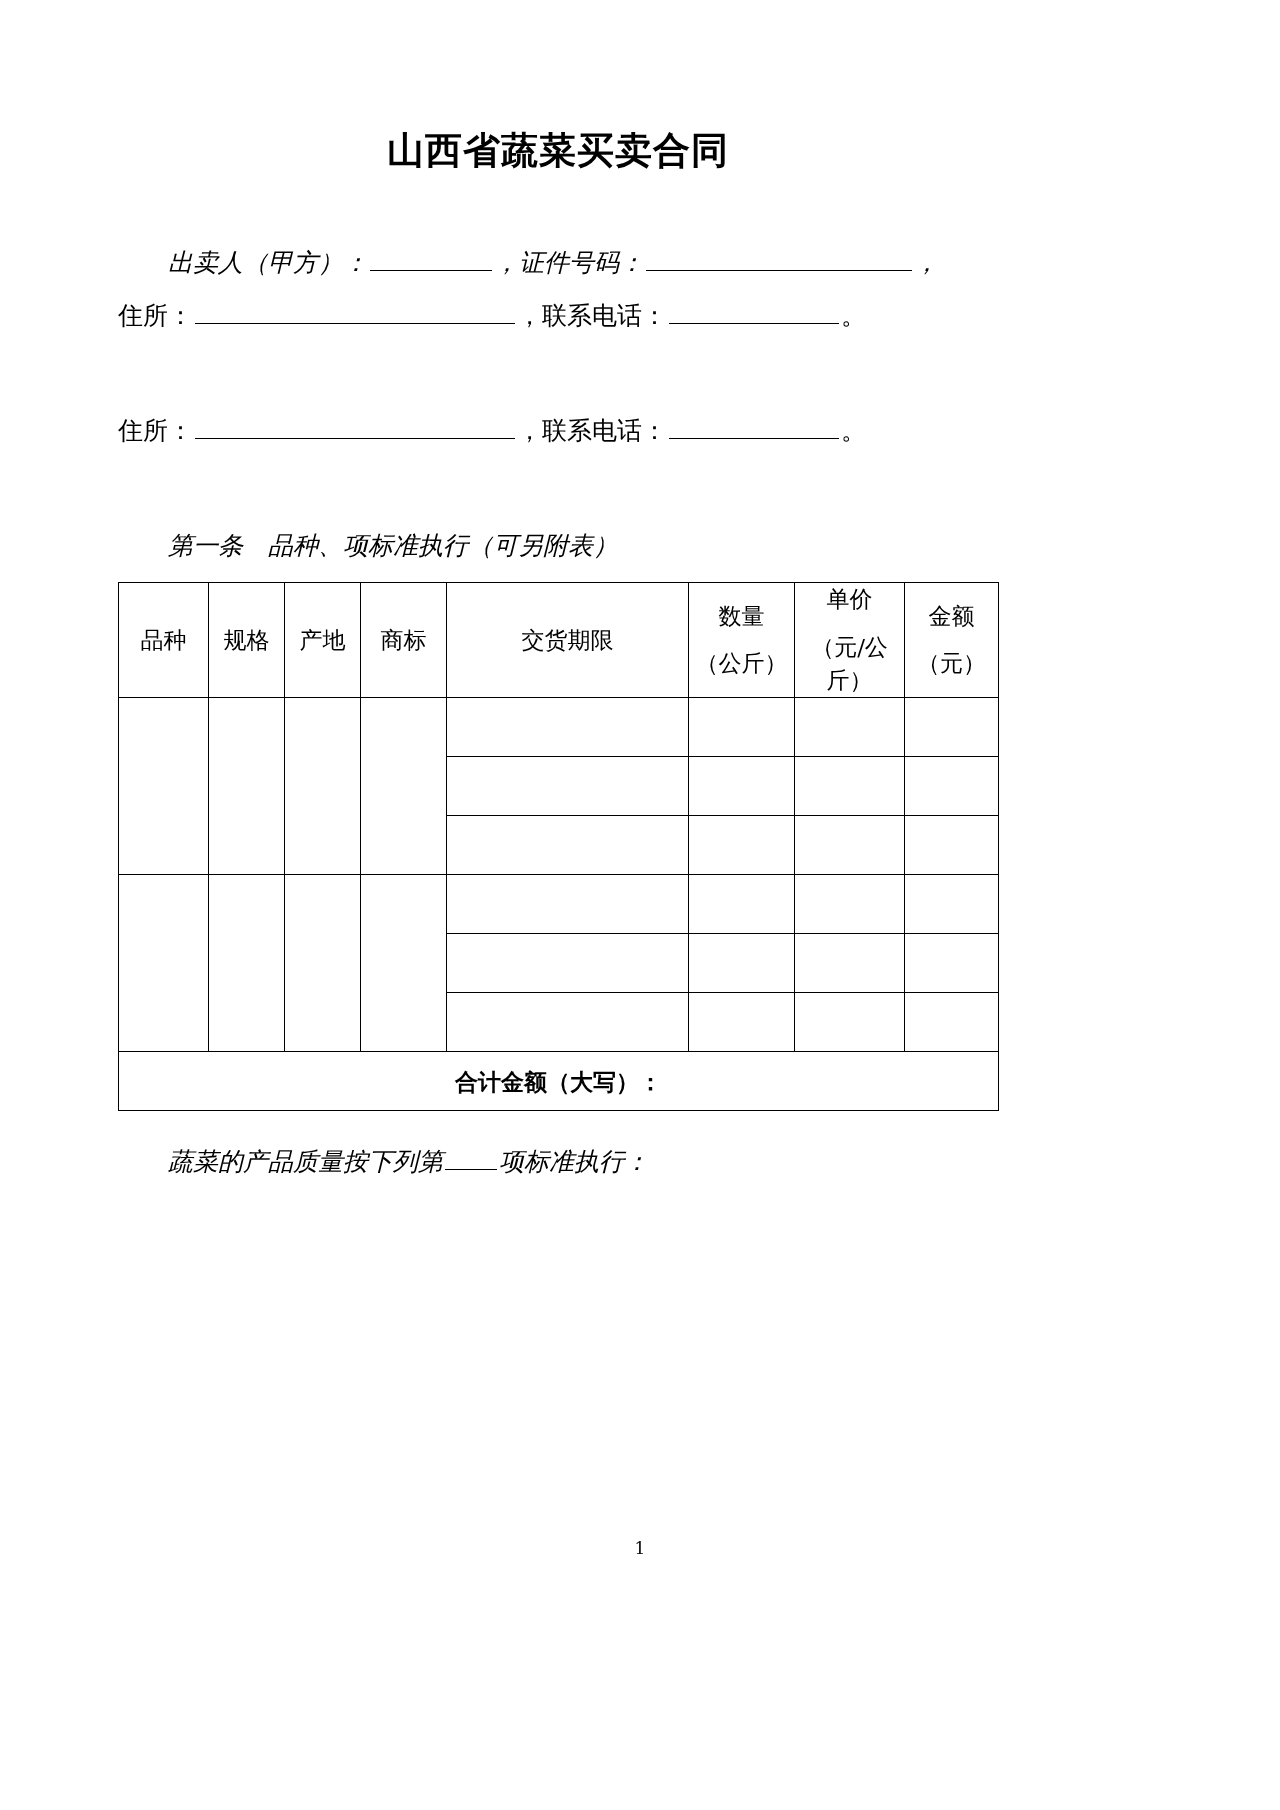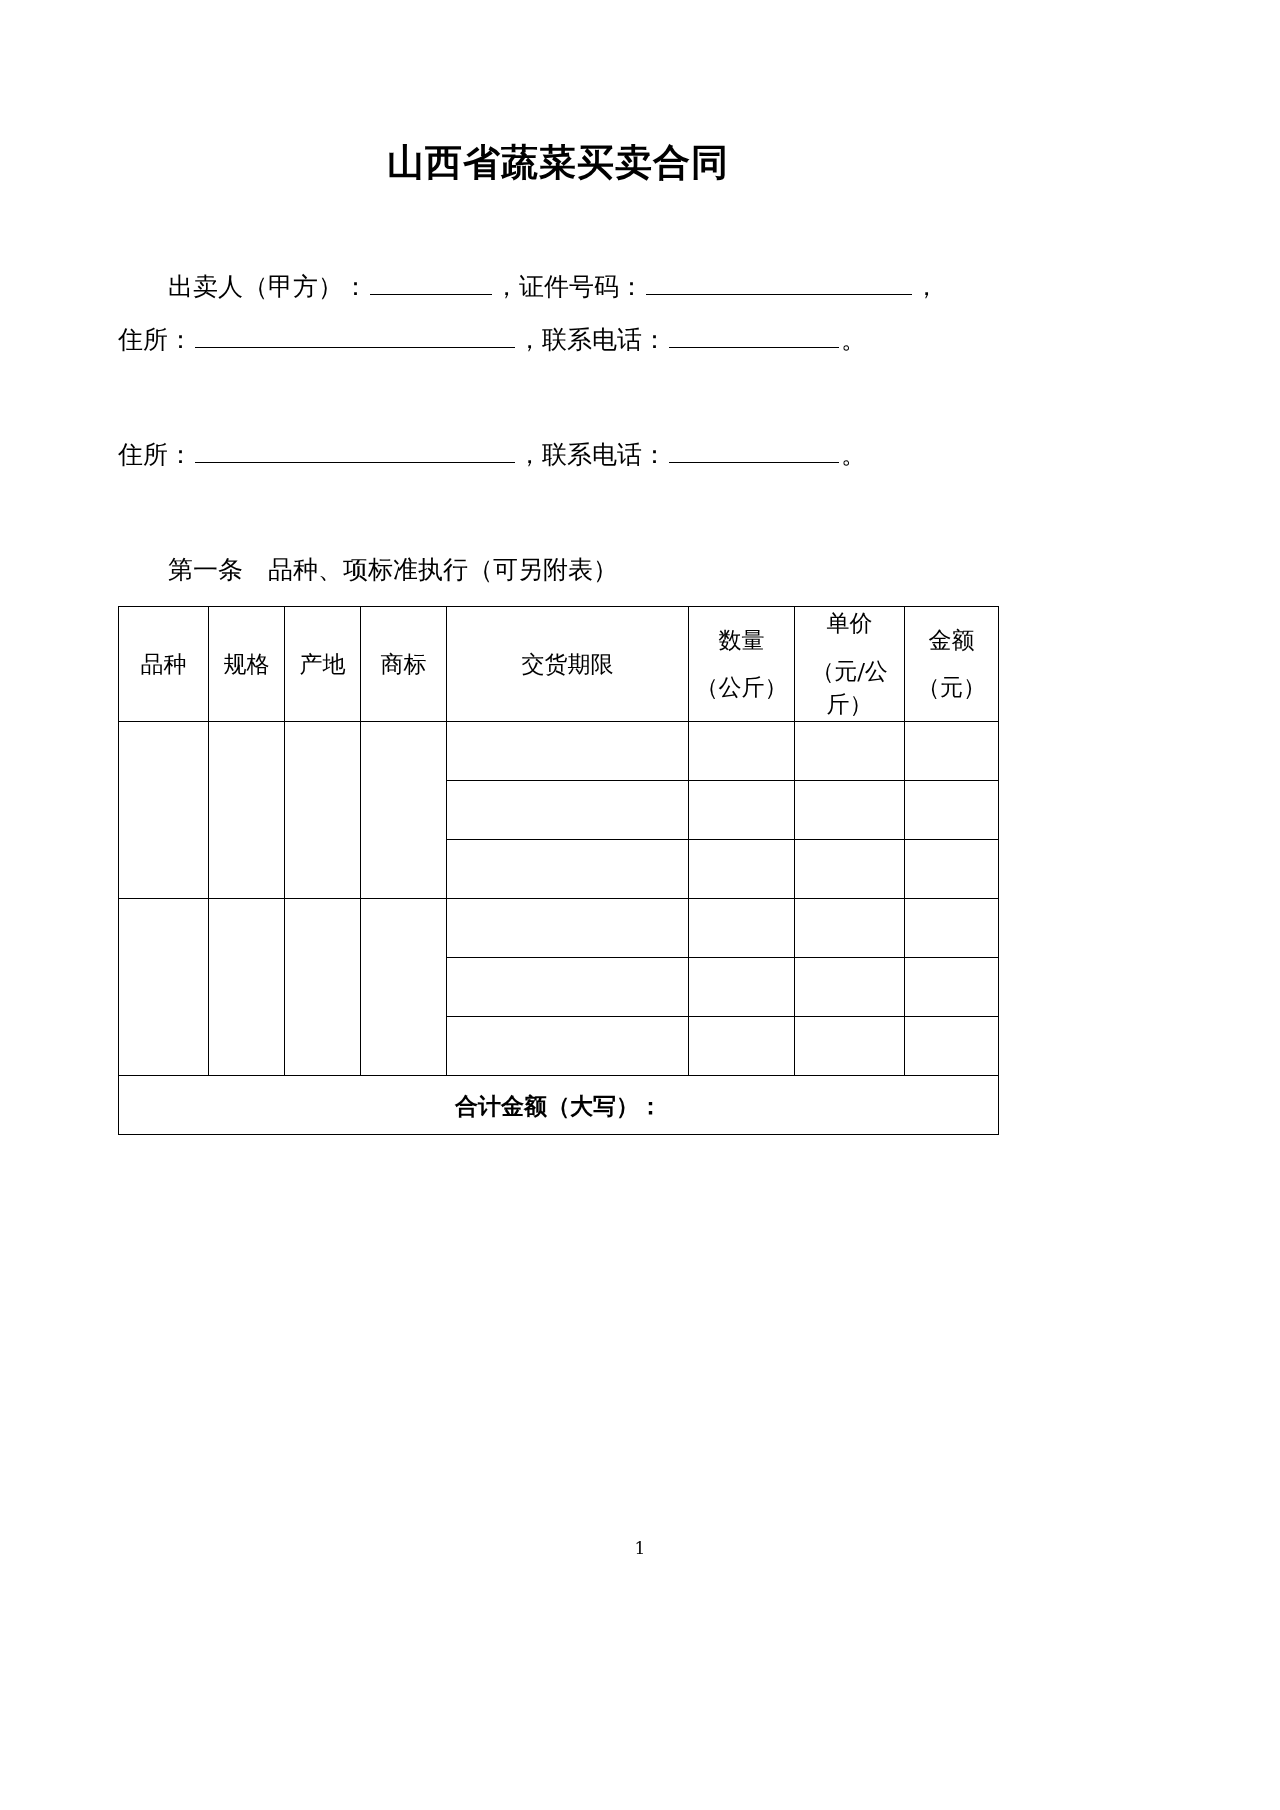--- a/index.html
+++ b/index.html
@@ -26,34 +26,34 @@
     top: 0;
     width: 880px;
   }
 
   
   .doc-title {
     text-align: center;
     font-size: 37px;
     font-weight: bold;
     letter-spacing: 1px;
-    margin: 12px;
+    margin: 0;
     padding-top: 128px;
     line-height: 1.25;
     font-family: "DejaVu Sans", "Liberation Sans", sans-serif;
   }
 
   
   .para {
     font-size: 25px;
     line-height: 53px;
     margin: 0;
     white-space: nowrap;
   }
-  .indent { text-indent: 2em; }
+  .indent { text-indent: 2em; font-style: italic; }
 
   .spacer-lg { height: 62px; }
   .spacer-sm { height: 24px; }
 
   .blank {
     display: inline-block;
     border-bottom: 1.6px solid #000;
     vertical-align: baseline;
     height: 1.05em;
     margin: 0 2px;
@@ -232,19 +232,20 @@
 
         <tr>
           <td class="total" colspan="8">合计金额（大写）：</td>
         </tr>
       </tbody>
     </table>
 
     <div class="spacer-sm"></div>
 
 
+    <p class="para indent"><span>蔬菜的产品质量按下列第</span><span class="blank b-item"></span><span>项标准执行：</span></p>
 
 
   </div>
 
   <div class="page-number">1</div>
 
 </div>
 
 </body></html>

